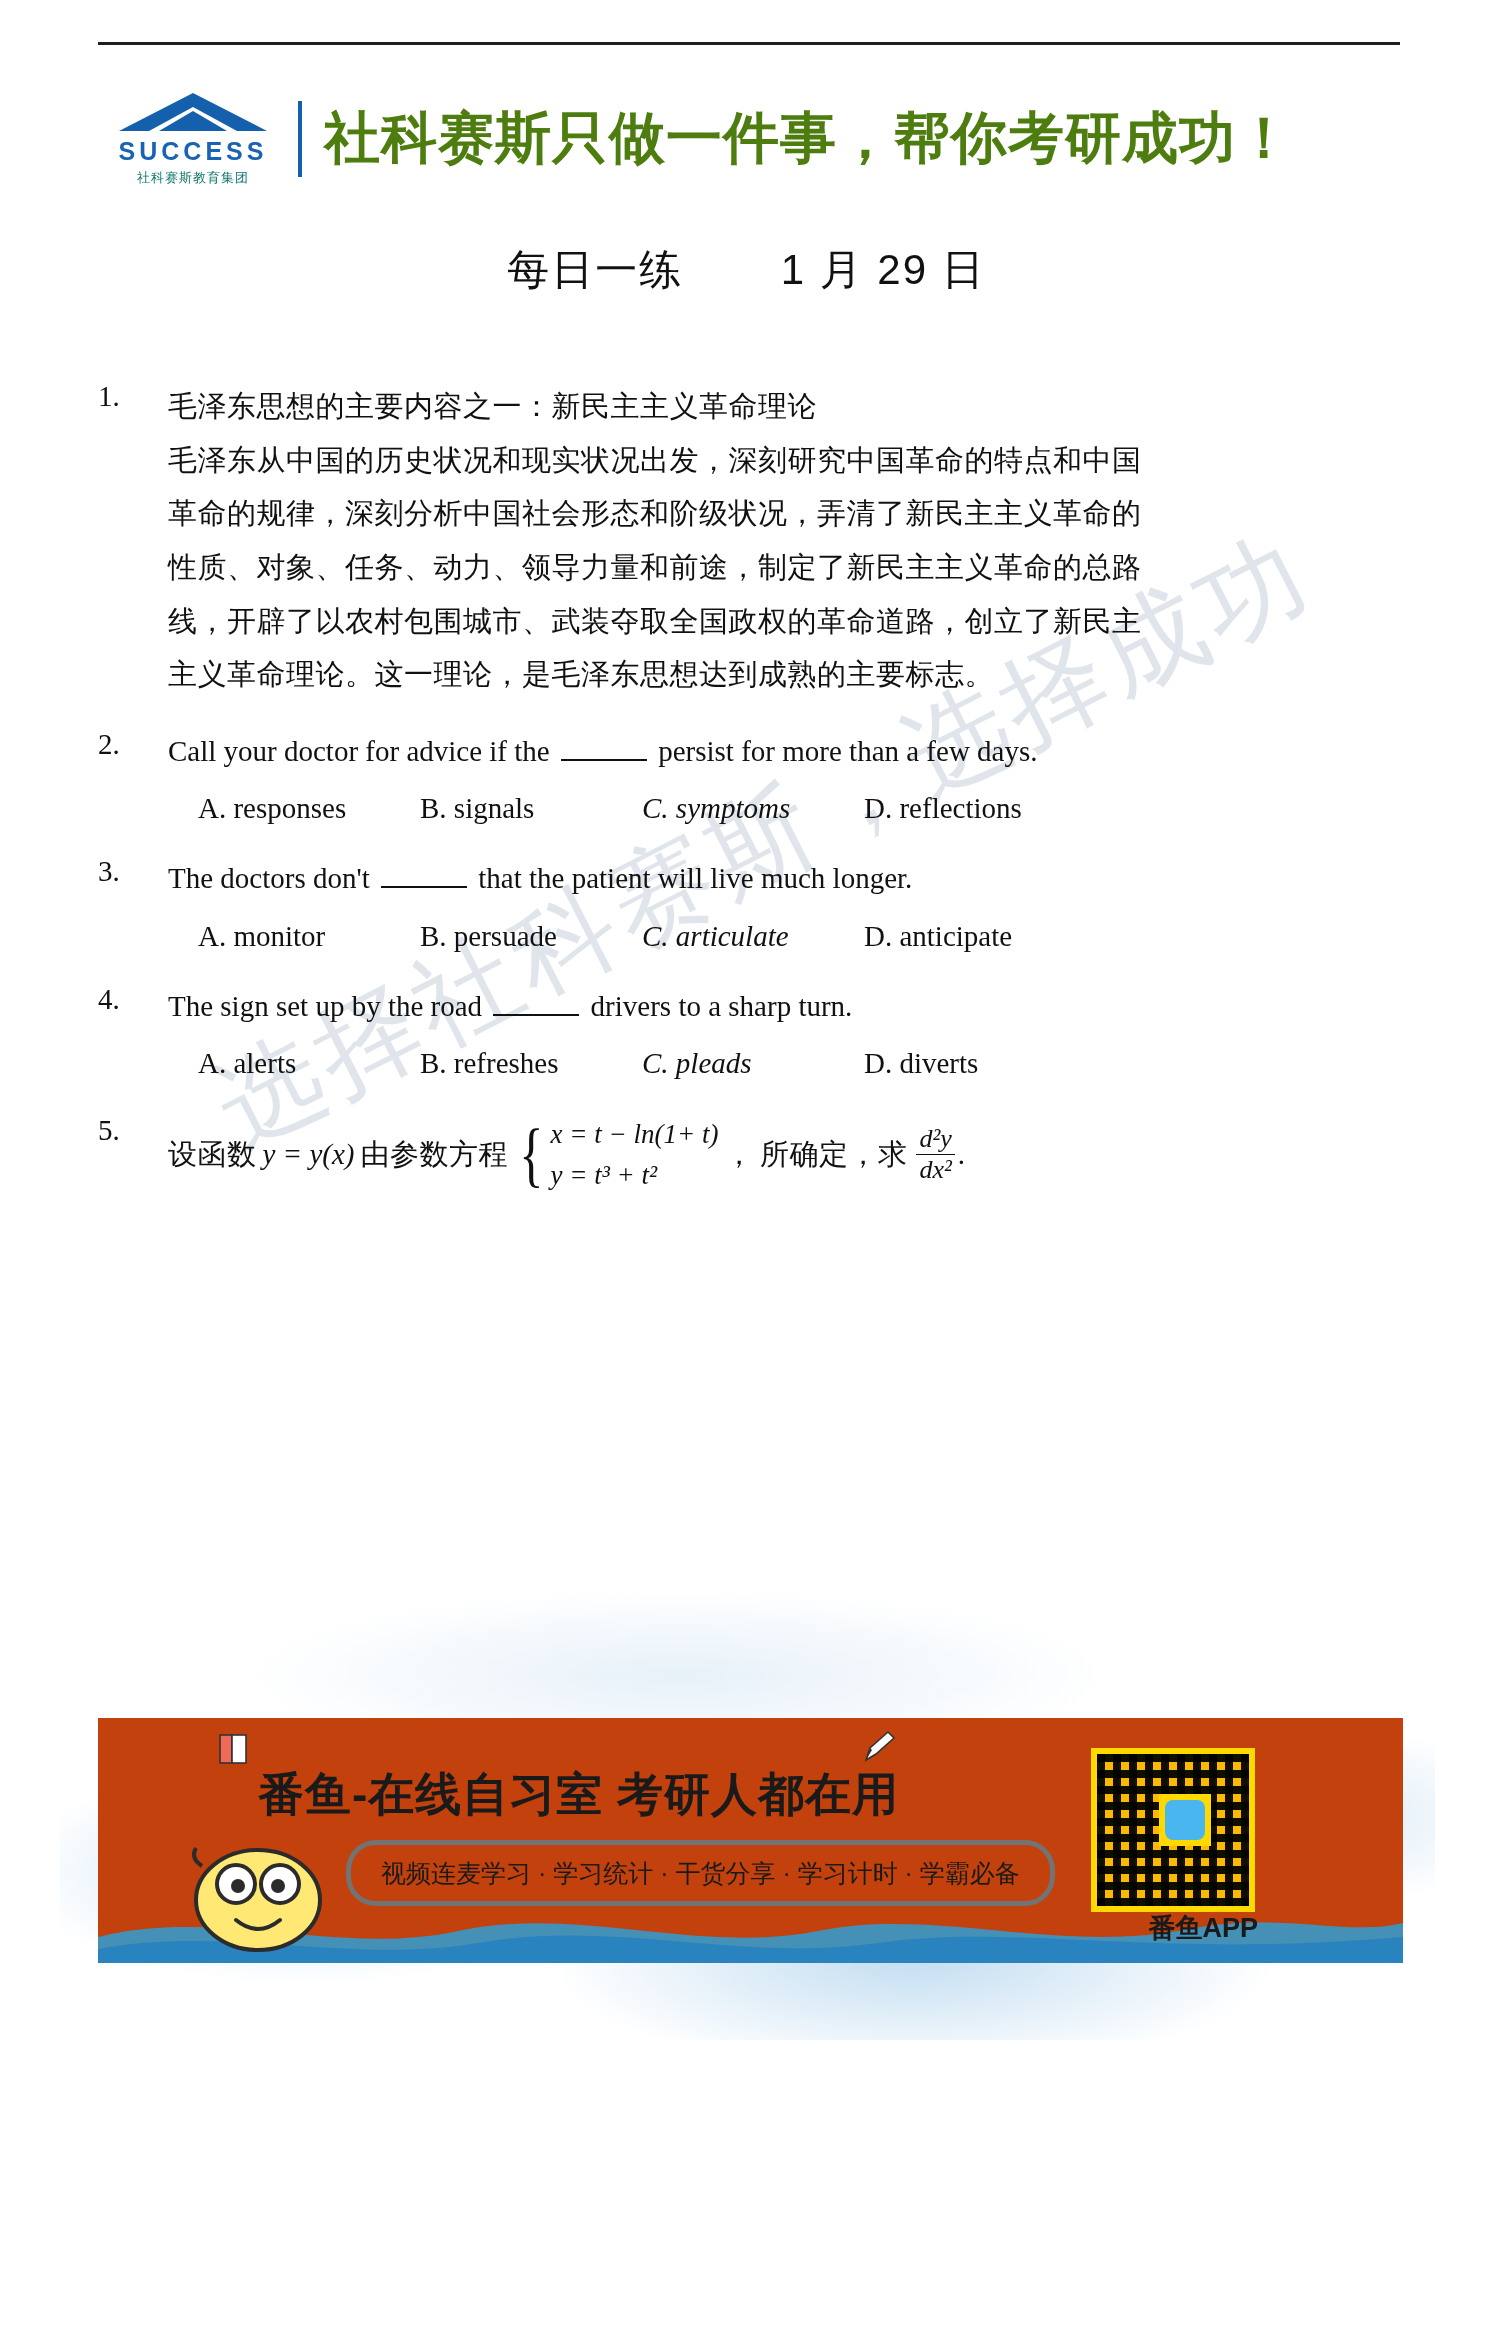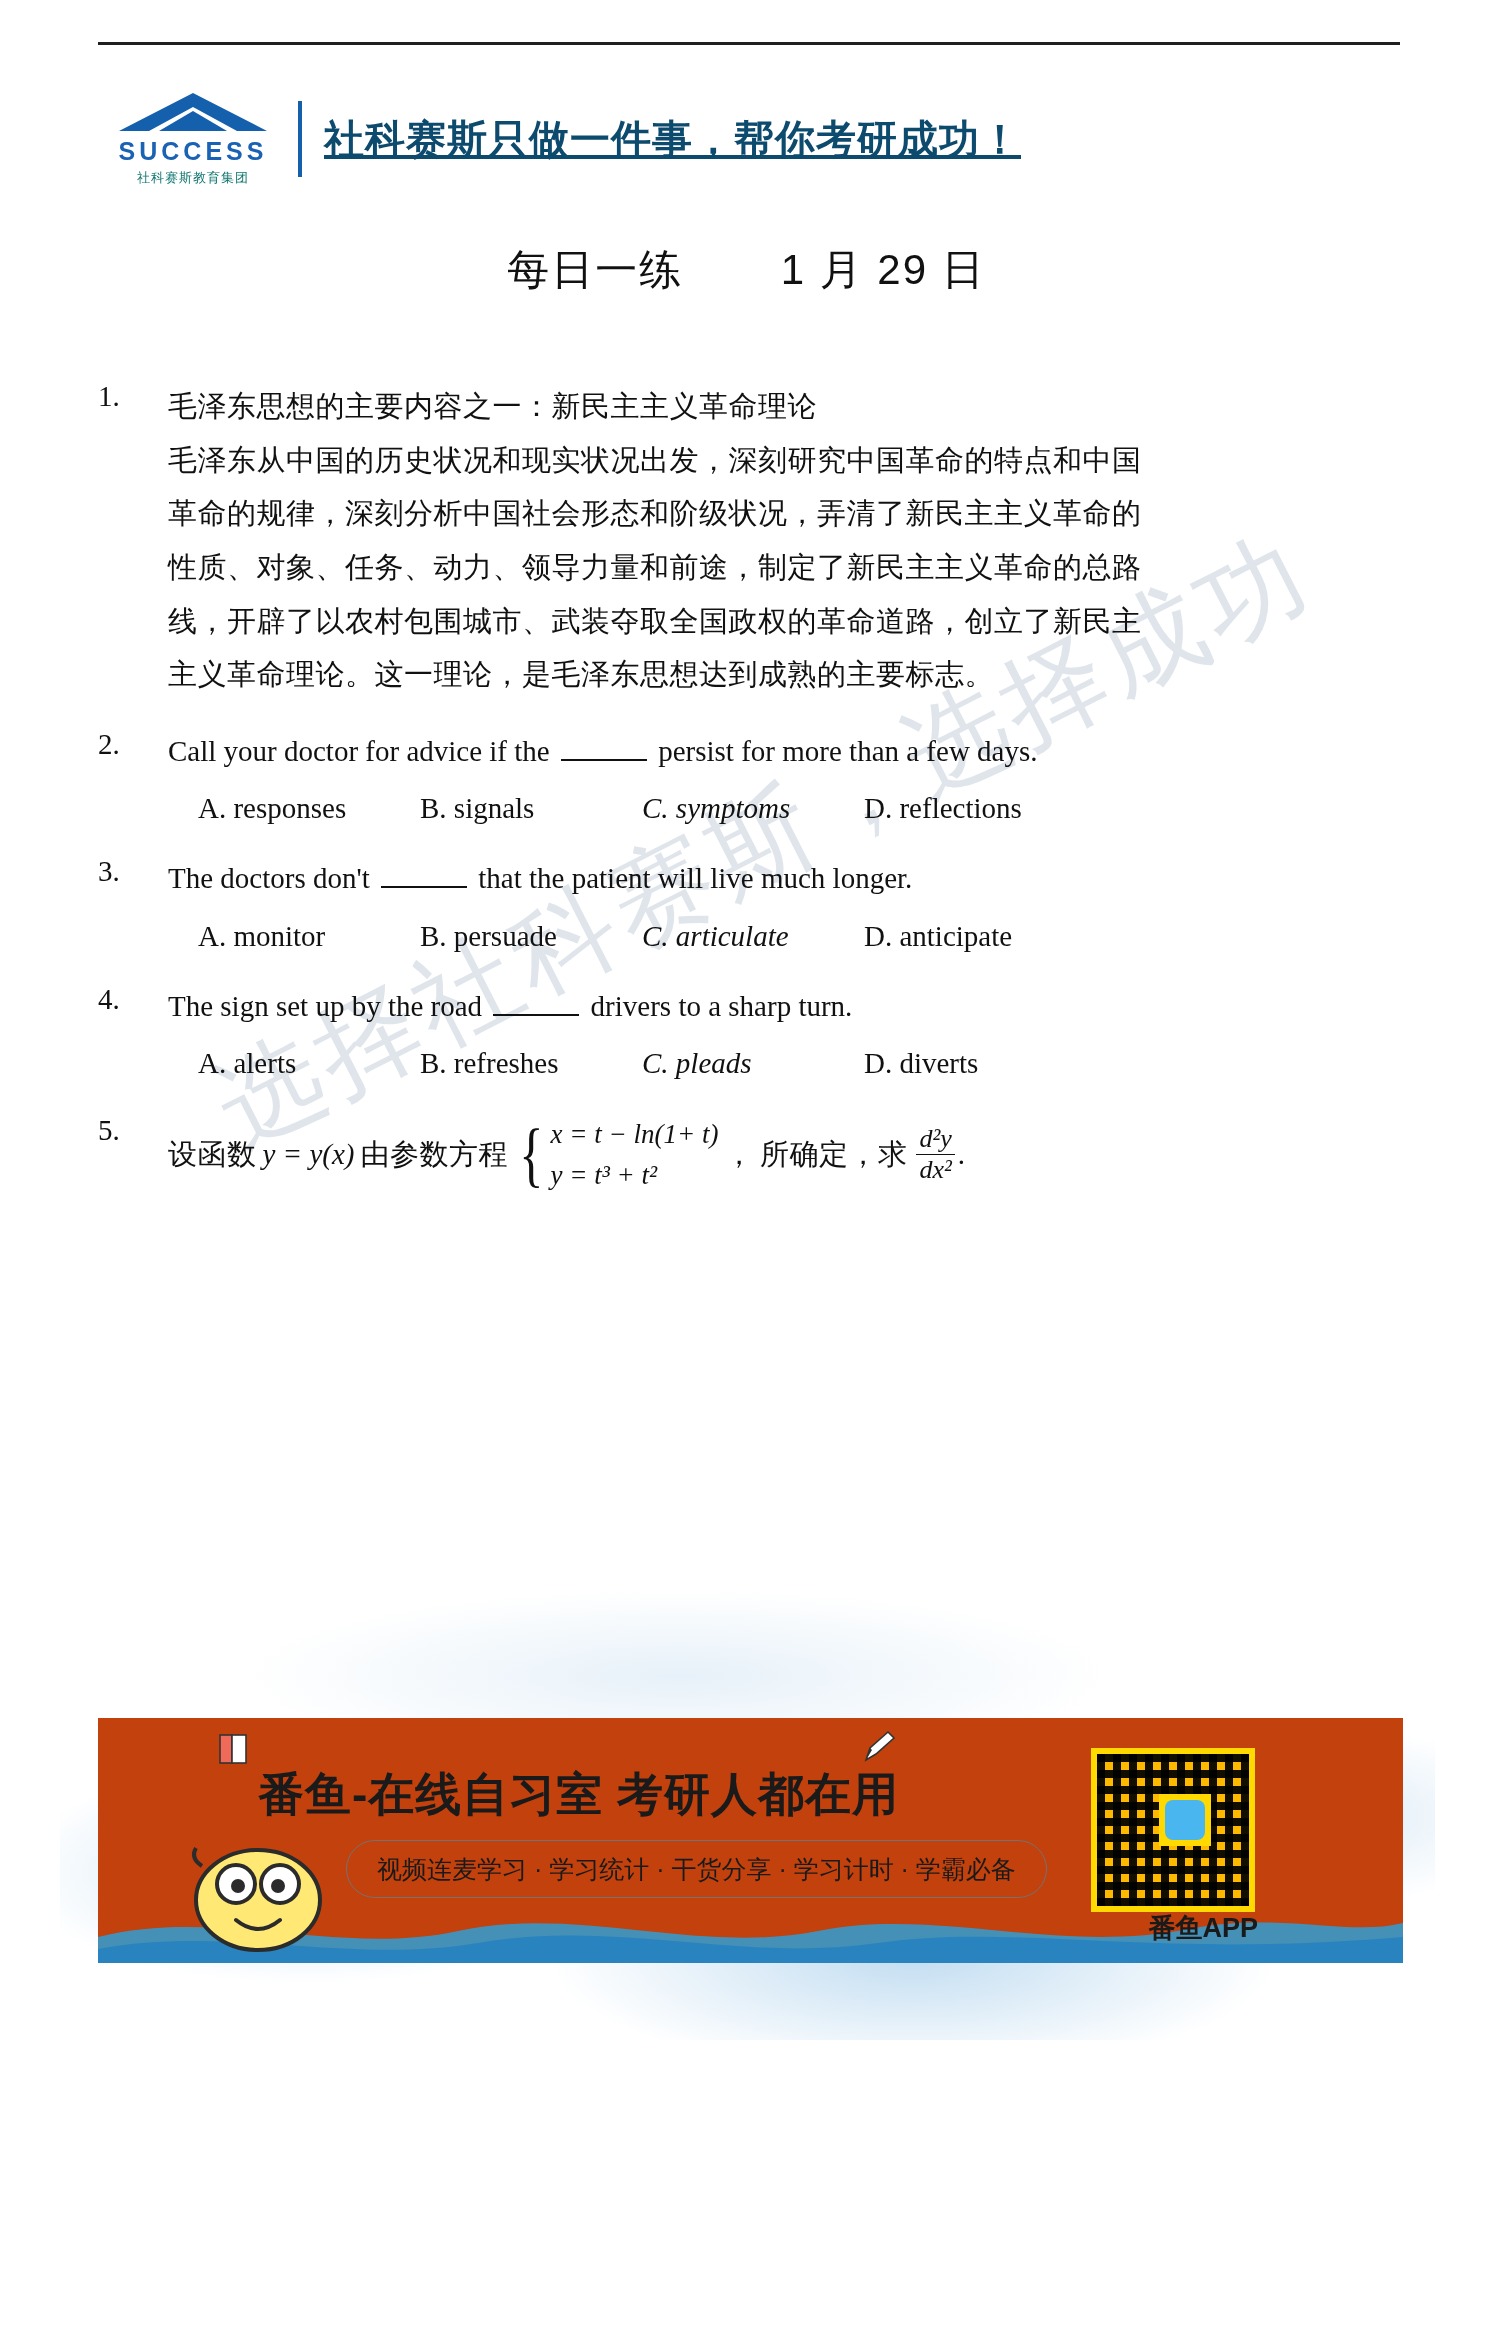--- a/index.html
+++ b/index.html
@@ -70,25 +70,24 @@
   }
   .logo-divider {
     width: 4px;
     height: 76px;
     background: #1560ad;
     margin: 0 22px 0 10px;
   }
   .header-title {
     font-family: "Liberation Sans", sans-serif;
     font-weight: 700;
-    font-size: 40px;
-    color: #0c4a6e;
+    font-size: 56px;
+    color: #4d7c0f;
     letter-spacing: 1px;
     white-space: nowrap;
-    text-decoration: underline;
   }
   
   .doc-title {
     position: absolute;
     top: 242px;
     left: 0;
     width: 1493px;
     text-align: center;
     font-family: Liberation Sans, sans-serif;
     font-size: 42px;
@@ -245,21 +244,21 @@
     color: #1a1a1a;
     letter-spacing: 1px;
     white-space: nowrap;
   }
   .ad-pill {
     position: absolute;
     left: 248px;
     top: 122px;
     height: 56px;
     padding: 0 30px;
-    border: 1px solid #737373;
+    border: 5px solid #737373;
     border-radius: 30px;
     display: flex;
     align-items: center;
     font-family: "Liberation Sans", sans-serif;
     font-size: 25px;
     color: #1a1a1a;
     white-space: nowrap;
   }
   .ad-fish {
     position: absolute;

